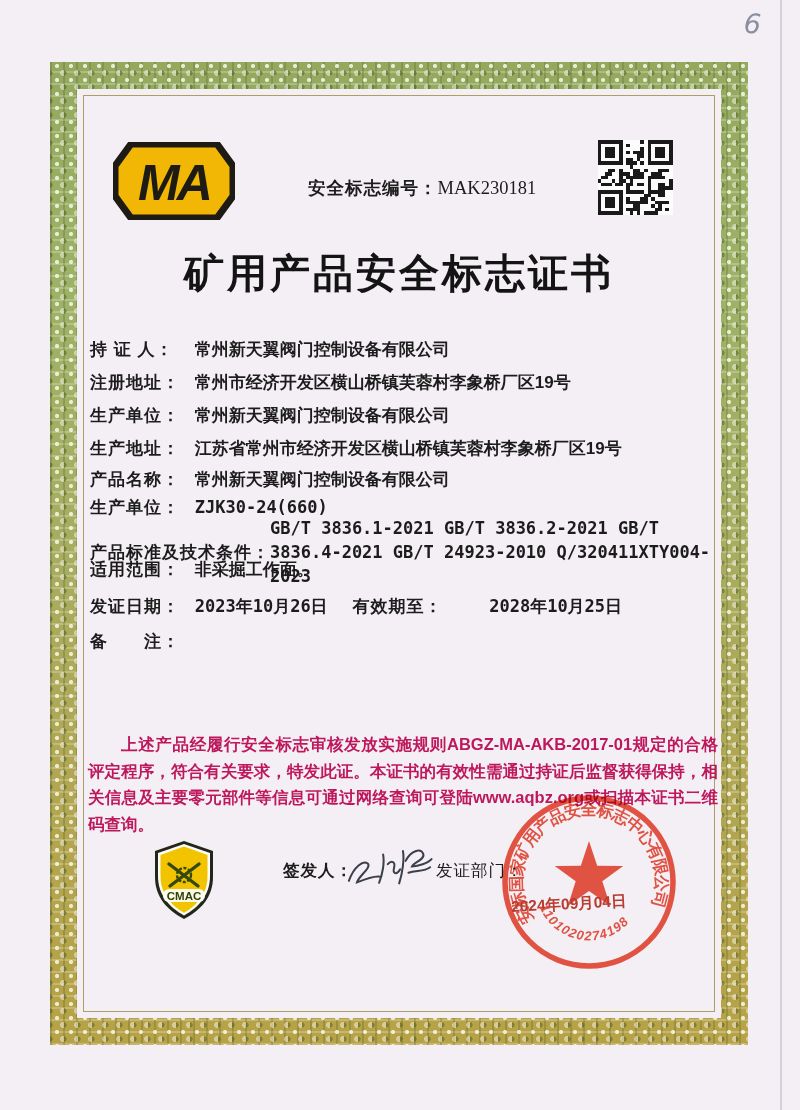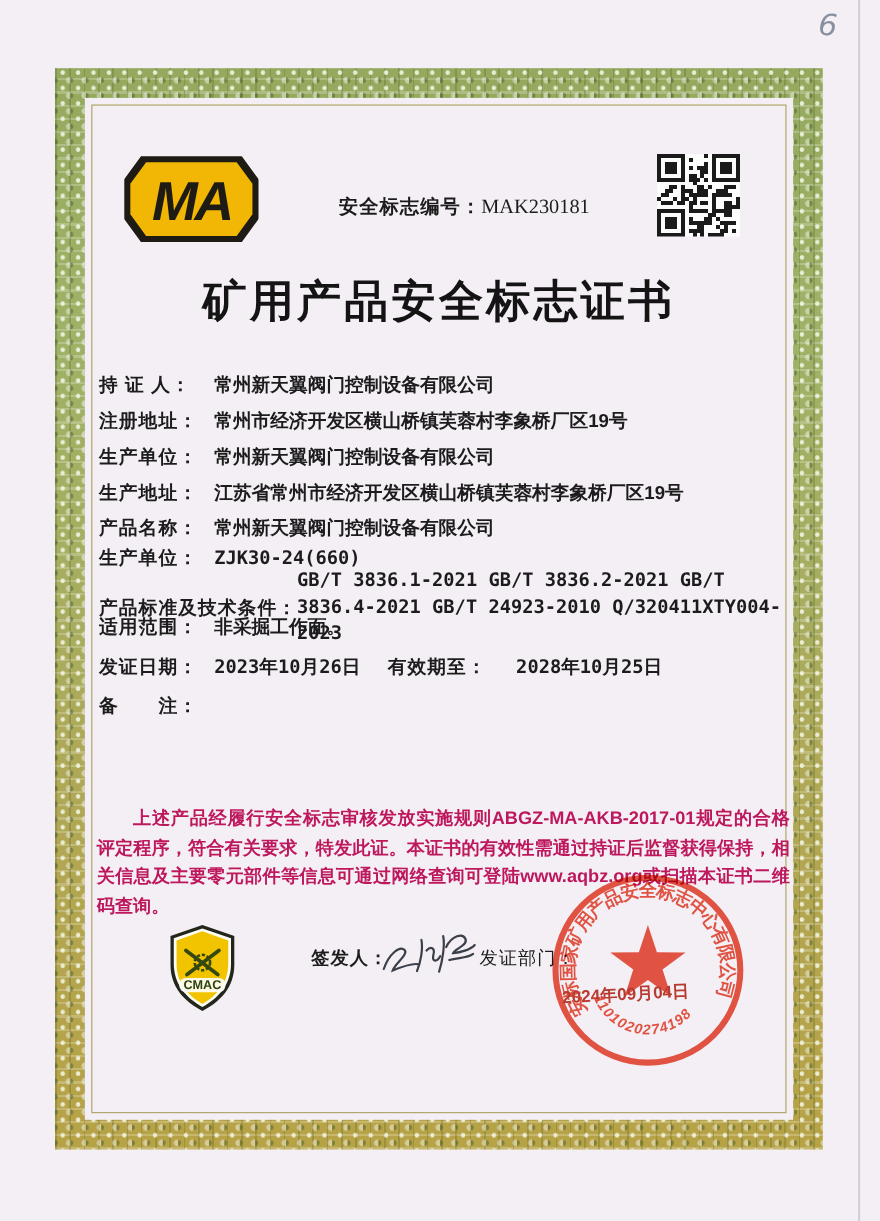--- a/index.html
+++ b/index.html
@@ -242,21 +242,21 @@
   </div>
   <div class="row r8">
     <span class="lbl">适用范围：</span>
     <span class="val">非采掘工作面。</span>
   </div>
 
   <div class="row daterow">
     <span class="lbl">发证日期：</span>
     <span class="val mono issue">2023年10月26日</span>
     <span class="lbl2">有效期至：</span>
-    <span class="val mono" style="margin-left:22px">2028年10月25日</span>
+    <span class="val mono" style="margin-left:42px">2028年10月25日</span>
   </div>
 
   <div class="row remarkrow">
     <span class="lbl">备　　注：</span>
     <span class="val"></span>
   </div>
 
   <p class="paragraph">上述产品经履行安全标志审核发放实施规则ABGZ-MA-AKB-2017-01规定的合格评定程序，符合有关要求，特发此证。本证书的有效性需通过持证后监督获得保持，相关信息及主要零元部件等信息可通过网络查询可登陆www.aqbz.org或扫描本证书二维码查询。</p>
 
   <svg class="cmac-logo" width="66" height="80" viewBox="0 0 66 80">

